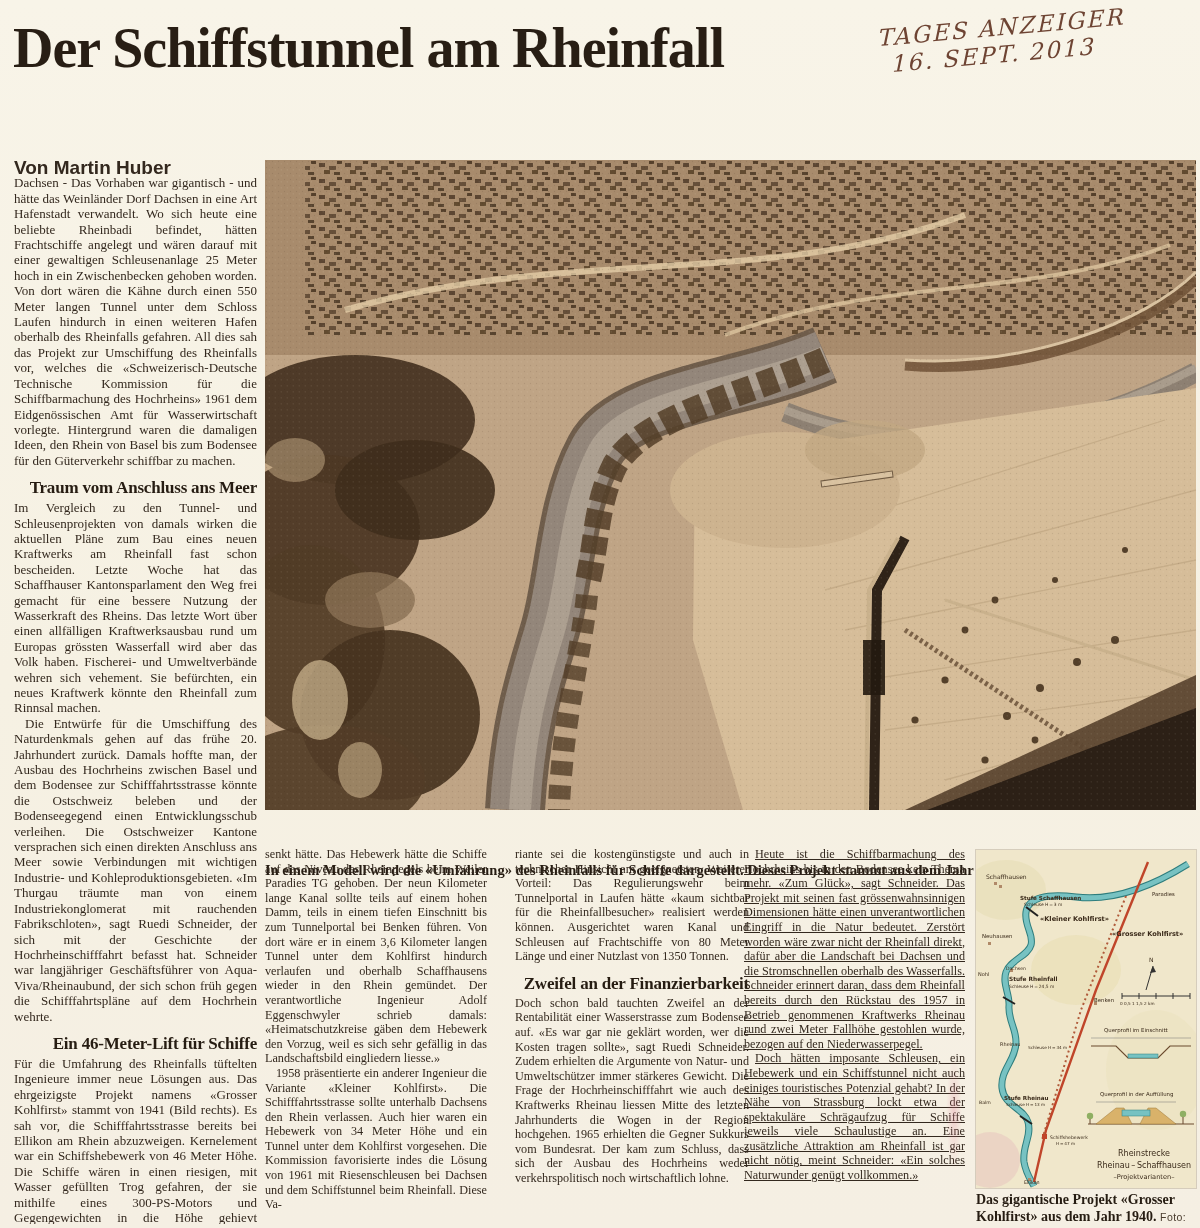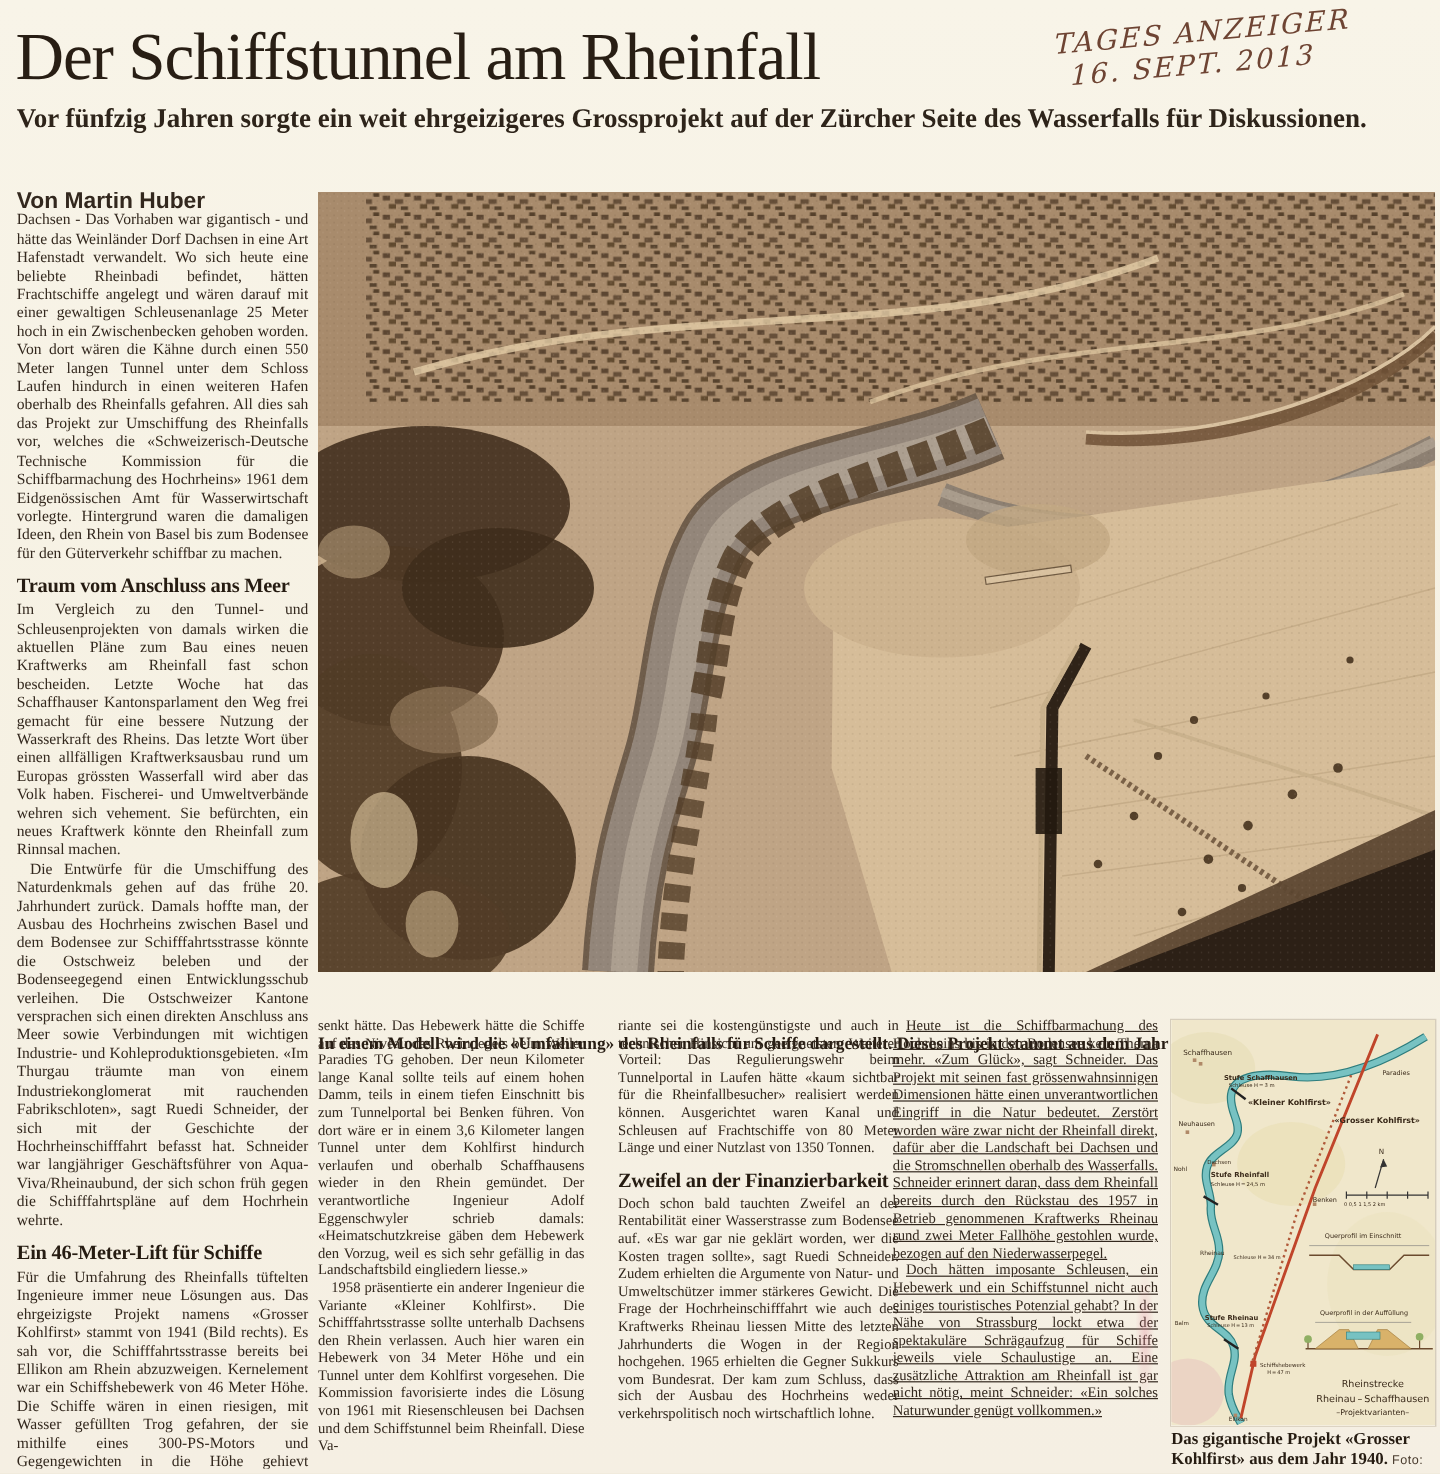--- a/index.html
+++ b/index.html
@@ -10,36 +10,36 @@
         background:linear-gradient(180deg,#f8f4e8 0%,#f6f1e3 55%,#f5efe3 100%);
         color:#33281e;}
   
   .annotation{position:absolute;left:878px;top:12px;width:300px;
       transform:rotate(-5deg) skewX(-6deg);
       font-family:"DejaVu Serif",serif;font-style:italic;
       font-size:23px;letter-spacing:2px;color:#6e4433;line-height:27px;}
   .annotation .l2{margin-left:14px;}
   
   .headline{position:absolute;left:13px;top:18px;width:1100px;margin:0;
-      font-size:56px;font-weight:400;letter-spacing:-1px;color:#27! ;
+      font-size:56px;font-weight:700;letter-spacing:-1px;color:#27! ;
       color:#281e14;line-height:60px;}
   .lead{position:absolute;left:14px;top:86px;width:1160px;
       font-size:22.5px;font-weight:700;color:#2e241a;line-height:26.5px;}
   
   .col{position:absolute;text-align:justify;overflow:hidden;color:#33281e;}
   .col-left{left:14px;top:160px;width:243px;height:1064px;
       font-size:13px;line-height:15.4px;}
   .bcol{top:847px;height:381px;font-size:12.2px;line-height:14.6px;}
   .c1{left:265px;width:222px;} .c2{left:515px;width:234px;} .c3{left:744px;width:221px;text-decoration:underline;}
   .byline{font-family:"Liberation Sans","DejaVu Sans",sans-serif;
       font-weight:700;font-size:19px;margin:0 0 3px 0;text-align:left;}
   .col p{margin:0;}
   .col p.ind{text-indent:11px;}
   .col h3{font-size:17px;line-height:19px;margin:10px 0 3px 0;
-      text-align:left;color:#261c12;letter-spacing:-0.2px;}
+      text-align:right;color:#261c12;letter-spacing:-0.2px;}
   
   .photo{position:absolute;left:265px;top:160px;width:931px;height:650px;overflow:hidden;}
   .photo-caption{position:absolute;left:265px;top:862px;width:931px;
       font-size:14.5px;font-weight:700;color:#261c12;}
   .credit{font-family:"Liberation Sans","DejaVu Sans",sans-serif;
       font-weight:400;font-size:10.5px;letter-spacing:.4px;color:#4a3c2e;}
   
   .map{position:absolute;left:976px;top:850px;width:220px;height:338px;overflow:hidden;
       box-shadow:0 0 0 1px rgba(120,100,70,.25);}
   .map-caption{position:absolute;left:976px;top:1192px;width:222px;
@@ -54,21 +54,20 @@
 <div class="page">
 
   <div class="annotation">
     <div class="l1">TAGES ANZEIGER</div>
     <div class="l2">16. SEPT. 2013</div>
   </div>
 
   <h1 class="headline">Der Schiffstunnel am Rheinfall</h1>
 
   <div class="lead">
-    <div>Vor fünfzig Jahren sorgte ein weit ehrgeizigeres Grossprojekt auf der Zürcher Seite des Wasserfalls für Diskussionen.</div>
   </div>
 
   <div class="col col-left">
     <p class="byline">Von Martin Huber</p>
     <p>Dachsen - Das Vorhaben war gigantisch - und hätte das Weinländer Dorf Dachsen in eine Art Hafenstadt verwandelt. Wo sich heute eine beliebte Rheinbadi befindet, hätten Frachtschiffe angelegt und wären darauf mit einer gewaltigen Schleusenanlage 25 Meter hoch in ein Zwischenbecken gehoben worden. Von dort wären die Kähne durch einen 550 Meter langen Tunnel unter dem Schloss Laufen hindurch in einen weiteren Hafen oberhalb des Rheinfalls gefahren. All dies sah das Projekt zur Umschiffung des Rheinfalls vor, welches die «Schweizerisch-Deutsche Technische Kommission für die Schiffbarmachung des Hochrheins» 1961 dem Eidgenössischen Amt für Wasserwirtschaft vorlegte. Hintergrund waren die damaligen Ideen, den Rhein von Basel bis zum Bodensee für den Güterverkehr schiffbar zu machen.</p>
     <h3>Traum vom Anschluss ans Meer</h3>
     <p>Im Vergleich zu den Tunnel- und Schleusenprojekten von damals wirken die aktuellen Pläne zum Bau eines neuen Kraftwerks am Rheinfall fast schon bescheiden. Letzte Woche hat das Schaffhauser Kantonsparlament den Weg frei gemacht für eine bessere Nutzung der Wasserkraft des Rheins. Das letzte Wort über einen allfälligen Kraftwerksausbau rund um Europas grössten Wasserfall wird aber das Volk haben. Fischerei- und Umweltverbände wehren sich vehement. Sie befürchten, ein neues Kraftwerk könnte den Rheinfall zum Rinnsal machen.</p>
     <p class="ind">Die Entwürfe für die Umschiffung des Naturdenkmals gehen auf das frühe 20. Jahrhundert zurück. Damals hoffte man, der Ausbau des Hochrheins zwischen Basel und dem Bodensee zur Schifffahrtsstrasse könnte die Ostschweiz beleben und der Bodenseegegend einen Entwicklungsschub verleihen. Die Ostschweizer Kantone versprachen sich einen direkten Anschluss ans Meer sowie Verbindungen mit wichtigen Industrie- und Kohleproduktionsgebieten. «Im Thurgau träumte man von einem Industriekonglomerat mit rauchenden Fabrikschloten», sagt Ruedi Schneider, der sich mit der Geschichte der Hochrheinschifffahrt befasst hat. Schneider war langjähriger Geschäftsführer von Aqua-Viva/Rheinaubund, der sich schon früh gegen die Schifffahrtspläne auf dem Hochrhein wehrte.</p>
     <h3>Ein 46-Meter-Lift für Schiffe</h3>
     <p>Für die Umfahrung des Rheinfalls tüftelten Ingenieure immer neue Lösungen aus. Das ehrgeizigste Projekt namens «Grosser Kohlfirst» stammt von 1941 (Bild rechts). Es sah vor, die Schifffahrtsstrasse bereits bei Ellikon am Rhein abzuzweigen. Kernelement war ein Schiffshebewerk von 46 Meter Höhe. Die Schiffe wären in einen riesigen, mit Wasser gefüllten Trog gefahren, der sie mithilfe eines 300-PS-Motors und Gegengewichten in die Höhe gehievt respektive ge-</p>

